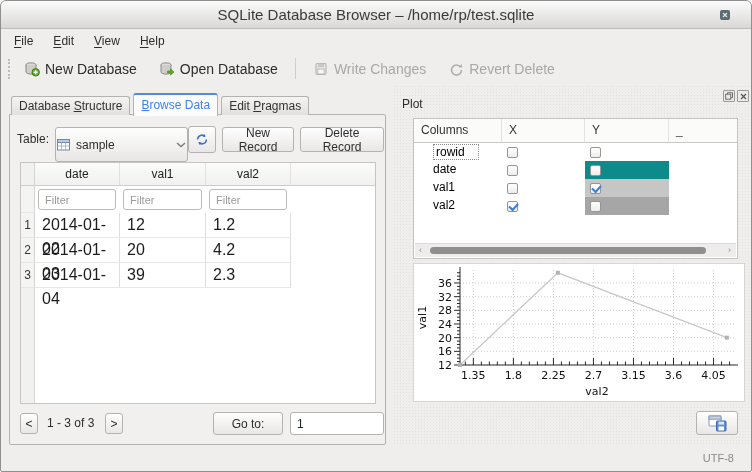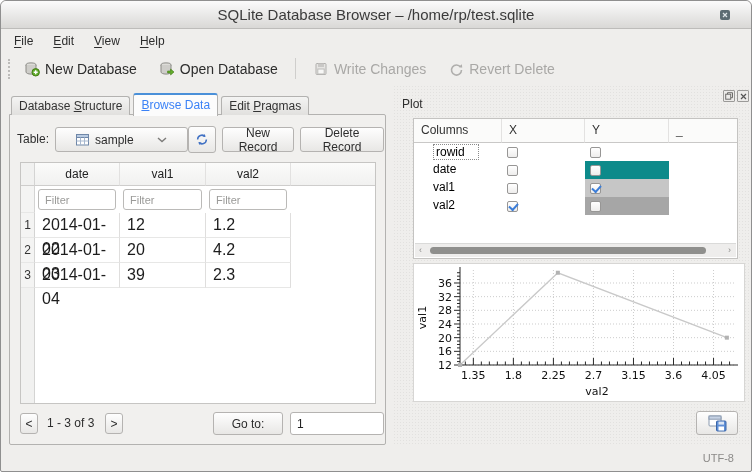--- a/index.html
+++ b/index.html
@@ -28,21 +28,21 @@
   .tabbar{position:absolute;left:10px;top:91px;height:23px;display:flex;align-items:flex-end;z-index:4;}
   .tab{height:18px;line-height:18px;padding:0 7px;font-size:12px;color:#333;margin-right:3px;
     background:linear-gradient(#f4f4f3,#e1e0de);border:1px solid #b3b2b0;border-bottom:none;border-radius:3px 3px 0 0;}
   .tab.active{height:21px;line-height:20px;background:#fcfcfc;border-top:2px solid #4a90d9;color:#3b82f6;margin-bottom:-1px;}
   
   .tabframe{position:absolute;left:8px;top:113px;width:377px;height:331px;box-sizing:border-box;
     border:1px solid #b3b2b0;border-radius:0 2px 2px 2px;background:#f1f0ee;}
   .ctl-label{position:absolute;left:7px;top:17px;font-size:12px;}
   .btn{box-sizing:border-box;border:1px solid #b5b3b1;border-radius:3px;font-size:12px;color:#2d2d2d;
     background:linear-gradient(#fefefe,#e8e7e5);display:flex;align-items:center;justify-content:center;}
-  .combobox{position:absolute;left:45px;top:12px;width:133px;height:25px;justify-content:flex-start;padding:0 20px;gap:6px;}
+  .combobox{position:absolute;left:45px;top:12px;width:133px;height:35px;justify-content:flex-start;padding:0 1px;gap:6px;}
   .combobox .chev{margin-left:auto;}
   .refresh-btn{position:absolute;left:178px;top:11px;width:28px;height:27px;}
   .newrec-btn{position:absolute;left:212px;top:12px;width:72px;height:25px;}
   .delrec-btn{position:absolute;left:290px;top:12px;width:84px;height:25px;}
   
   .datagrid{position:absolute;left:10px;top:47px;width:356px;height:242px;box-sizing:border-box;
     background:#fff;border:1px solid #c6c5c3;display:grid;
     grid-template-columns:14px 85px 86px 85px 1fr;grid-template-rows:23px 27px 25px 25px 25px 1fr;}
   .dg-corner{background:#f1f1f0;border-right:1px solid #d4d4d3;border-bottom:1px solid #cecdcc;}
   .dg-h{background:linear-gradient(#fbfbfa,#f1f1f0);border-bottom:1px solid #cecdcc;border-right:1px solid #e2e1e0;

